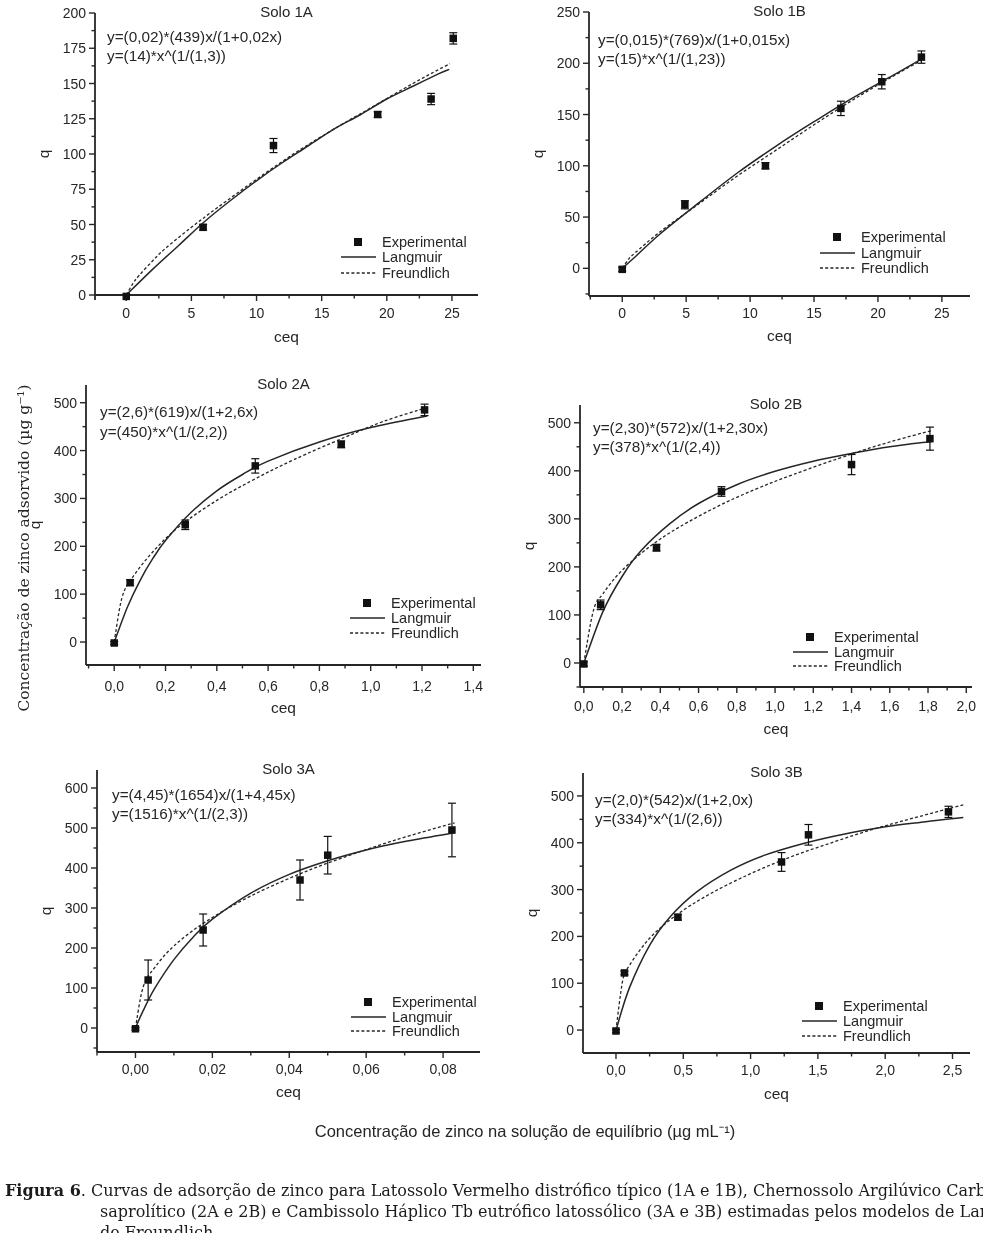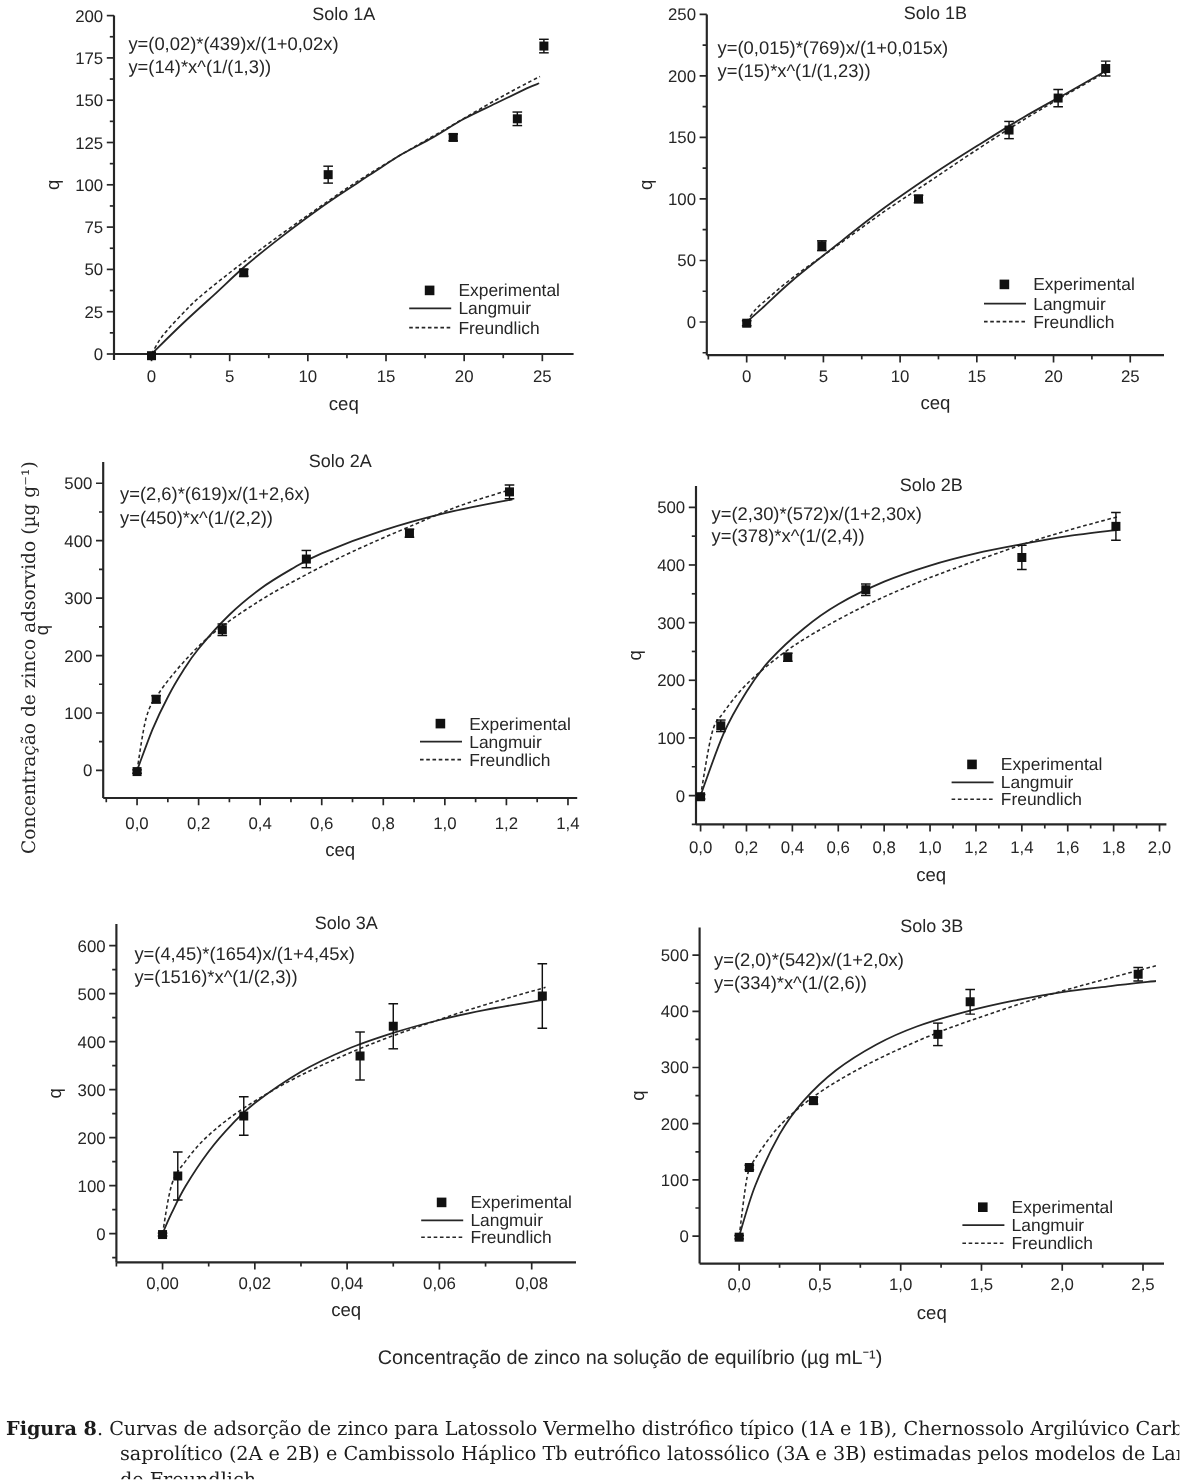--- a/index.html
+++ b/index.html
@@ -634,18 +634,18 @@
         <text x="330" y="266" fill="#262626" font-family="&quot;Liberation Sans&quot;,sans-serif" font-size="14.5">Langmuir</text>
         <text x="330" y="281" fill="#262626" font-family="&quot;Liberation Sans&quot;,sans-serif" font-size="14.5">Freundlich</text>
       </svg>
   </figure>
 
   <div id="shared-ylabel">Concentração de zinco adsorvido (µg g⁻¹)</div>
 
   <div id="shared-xlabel">Concentração de zinco na solução de equilíbrio (µg mL⁻¹)</div>
 
   <div id="caption">
-    <div class="cap-line"><b>Figura 8</b><span>. </span><span>Curvas de adsorção de zinco para Latossolo Vermelho distrófico típico (1A e 1B), Chernossolo Argilúvico Carbonático</span></div>
+    <div class="cap-line"><b>Figura 6</b><span>. </span><span>Curvas de adsorção de zinco para Latossolo Vermelho distrófico típico (1A e 1B), Chernossolo Argilúvico Carbonático</span></div>
     <div class="cap-line indent">saprolítico (2A e 2B) e Cambissolo Háplico Tb eutrófico latossólico (3A e 3B) estimadas pelos modelos de Langmuir e</div>
     <div class="cap-line indent">de Freundlich.</div>
   </div>
 
 </div>
 
 </body></html>

